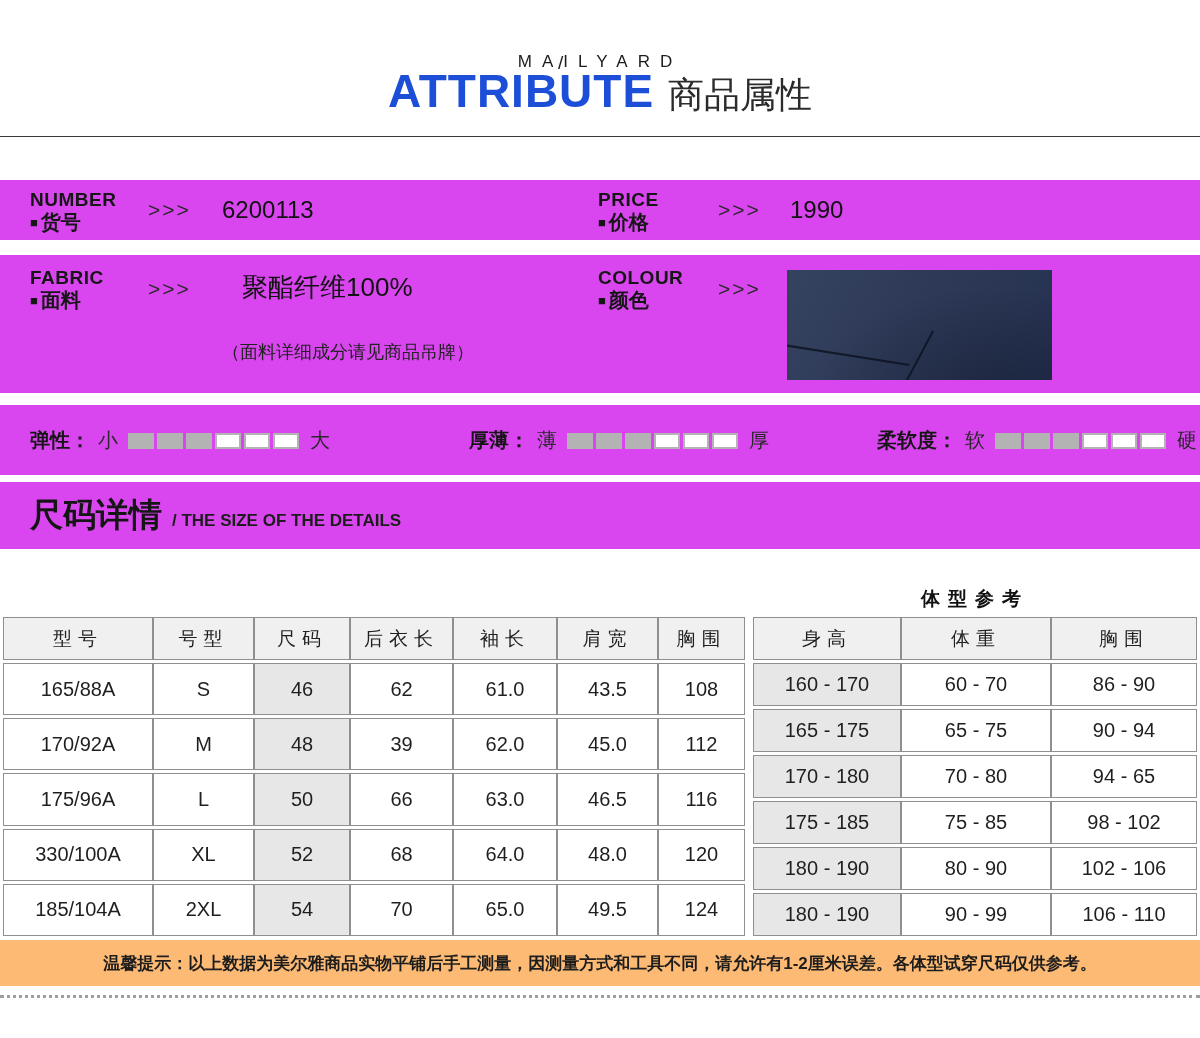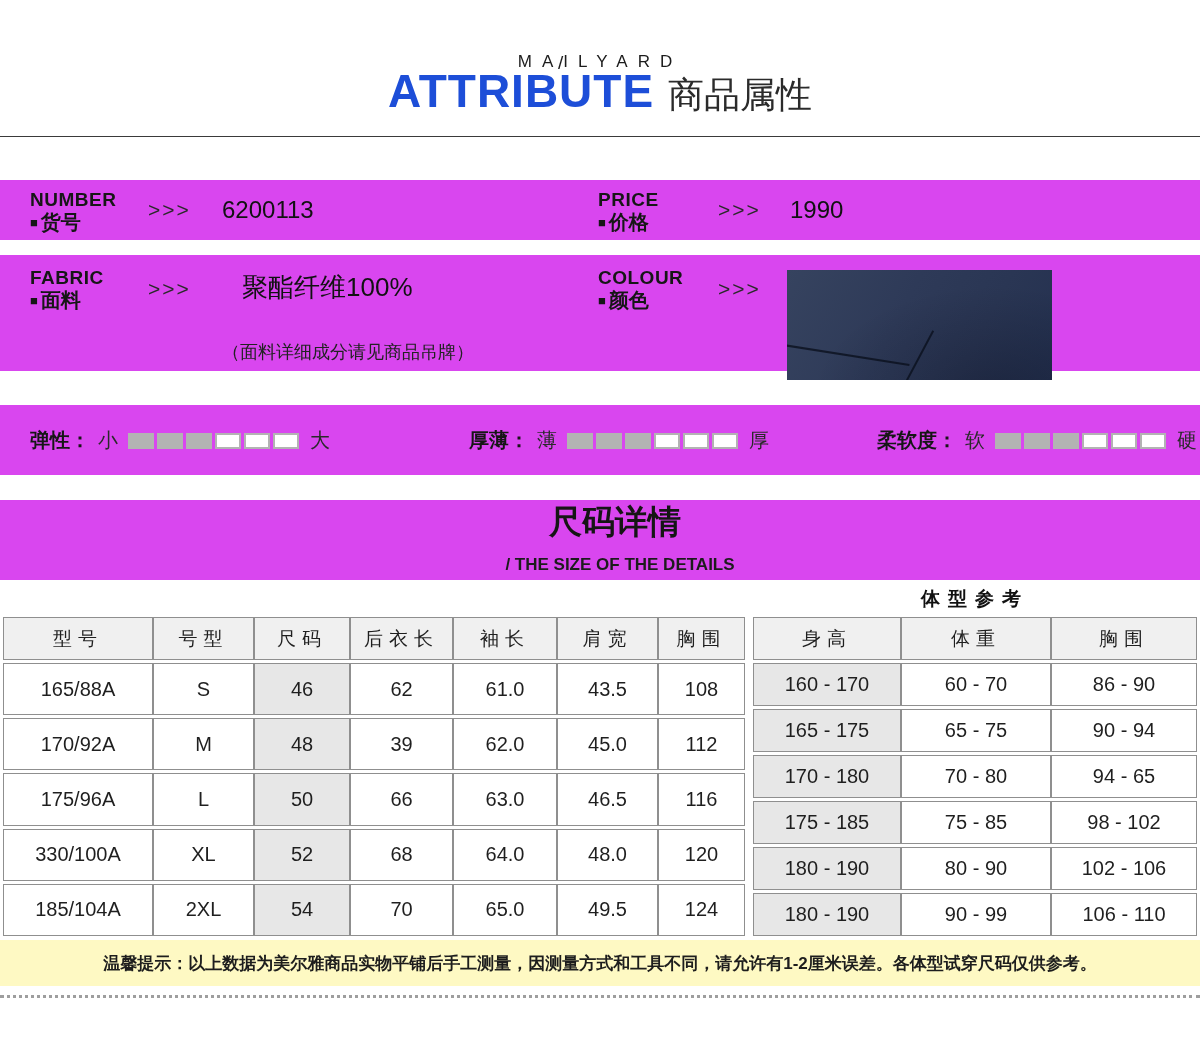--- a/index.html
+++ b/index.html
@@ -11,23 +11,23 @@
          font-size:17px;letter-spacing:10px;font-weight:500;color:#1c1c1c;}
   .slash{position:absolute;top:52px;left:558px;font-size:19px;color:#1c1c1c;}
   .title{position:absolute;top:64px;left:0;width:100%;text-align:center;white-space:nowrap;}
   .t-en{font-size:46px;font-weight:900;letter-spacing:1px;color:#1d4ed8;}
   .t-zh{font-size:36px;font-weight:400;color:#2b2b2b;margin-left:14px;}
   .rule{position:absolute;top:136px;left:0;width:1200px;border-top:1px solid #3a3a3a;}
 
   
   .box{position:absolute;left:0;width:1200px;background:#d946ef;}
   .box-a{top:180px;height:60px;}
-  .box-b{top:255px;height:116px;}
+  .box-b{top:255px;height:138px;}
   .box-c{top:405px;height:70px;}
-  .box-d{top:500px;height:80px;flex-direction:column;}
+  .box-d{top:482px;height:67px;}
 
   .lbl{position:absolute;line-height:1.15;}
   .lbl-en{font-size:19px;font-weight:800;letter-spacing:.5px;color:#161616;}
   .lbl-zh{font-size:20px;font-weight:700;color:#161616;}
   .sq{font-size:13px;margin-right:3px;vertical-align:2px;}
   .arrows{position:absolute;font-size:21px;letter-spacing:2px;color:#2a2a2a;}
   .val{position:absolute;font-size:24px;color:#111;}
   .val-big{font-size:26px;margin-left:20px;}
   .note{position:absolute;font-size:18px;color:#222;}
 
@@ -63,21 +63,21 @@
   .tt-left{width:742px;margin-top:36px;}
   .tt-right{width:444px;}
   .tables{position:absolute;top:614px;left:3px;width:1194px;display:flex;column-gap:8px;}
   table{border-collapse:separate;border-spacing:0 3px;table-layout:fixed;}
   th,td{border:1px solid #8f8f8f;text-align:center;height:41px;padding:0;
         font-size:20px;color:#1f1f1f;background:#fff;white-space:nowrap;overflow:hidden;}
   th{background:#f0f0f0;font-weight:400;font-size:19px;letter-spacing:6px;}
   td.shade{background:#e7e7e7;}
 
   
-  .note-bar{position:absolute;top:940px;left:0;width:1200px;height:46px;background:#fef9c3;
+  .note-bar{position:absolute;top:940px;left:0;width:1200px;height:46px;background:#fdba74;
             display:flex;align-items:center;justify-content:center;
             font-size:17px;font-weight:700;color:#1d1d1d;}
   .dotted{position:absolute;top:995px;left:0;width:1200px;border-top:3px dotted #9e9e9e;}
 </style>
 </head>
 <body>
 
 <div class="page">
 
   <div class="brand">MAILYARD</div>

